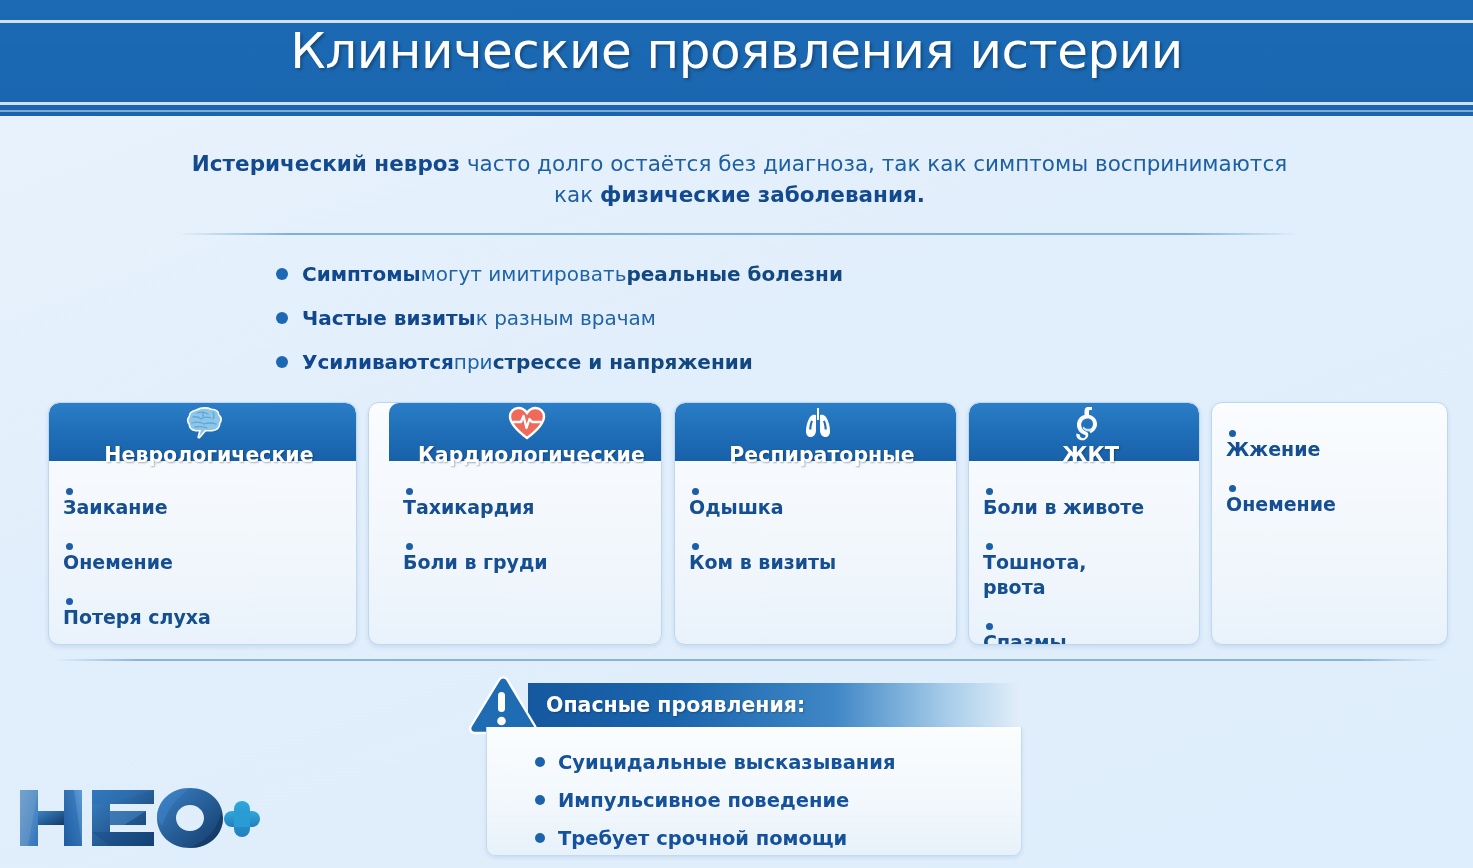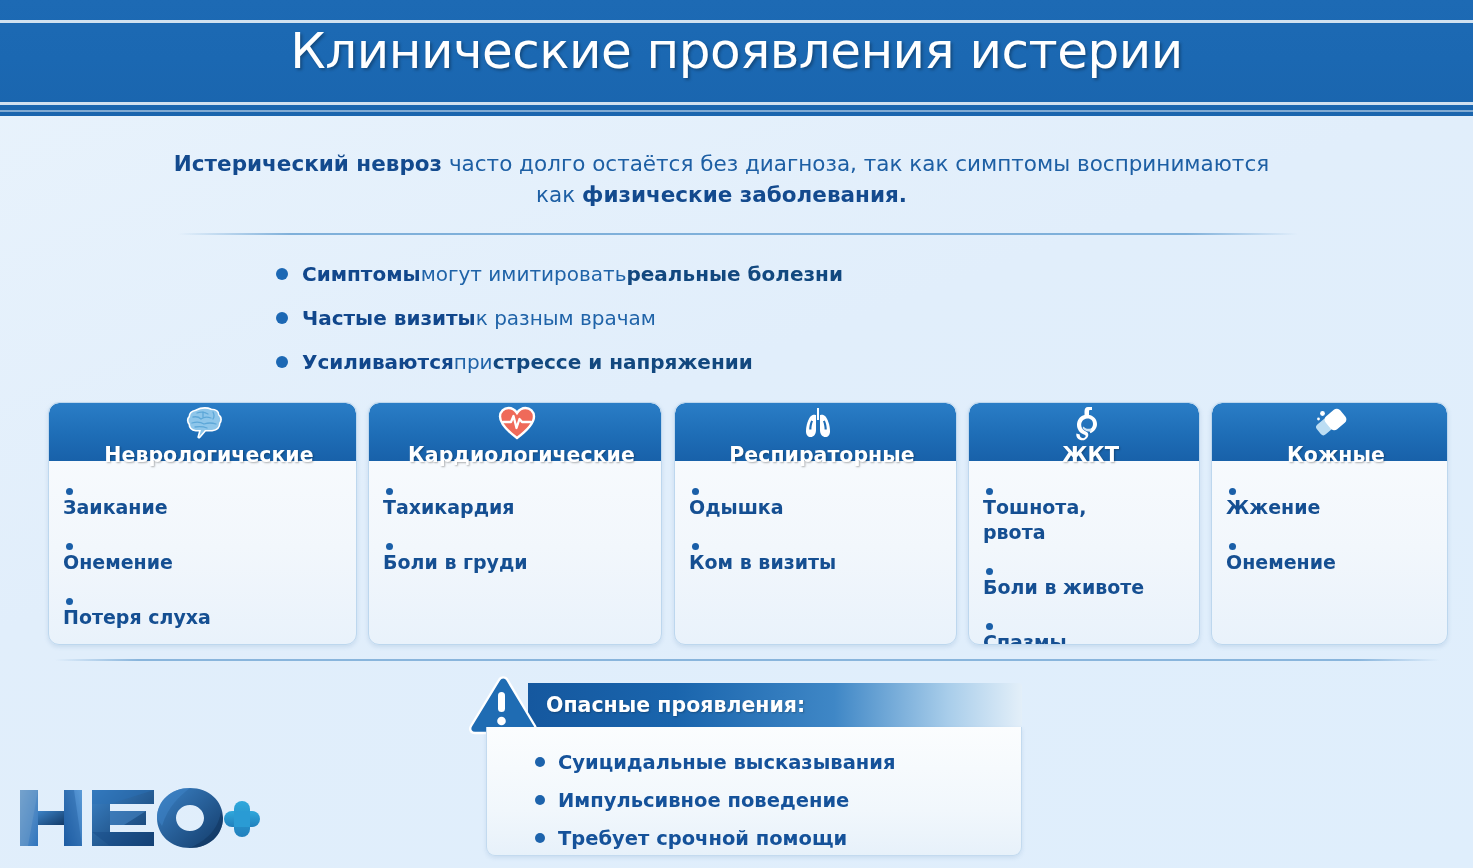--- a/index.html
+++ b/index.html
@@ -35,21 +35,21 @@
     font-weight:normal;
     font-size:50px;
     letter-spacing:-0.5px;
     color:#ffffff;
     text-shadow:2px 2px 3px rgba(0,0,0,.28);
     white-space:nowrap;
   }
 
   
   .intro {
-    position:absolute; left:154px; top:148px; width:1135px;
+    position:absolute; left:172px; top:148px; width:1135px;
     text-align:center;
     color:#1d5fa4;
     font-size:21.5px;
     line-height:31px;
     font-family:"DejaVu Sans", sans-serif;
   }
   .intro b { color:#134a8e; font-weight:bold; }
   .divider {
     position:absolute; left:178px; top:233px; width:1120px; height:2px;
     background:linear-gradient(90deg,rgba(120,170,215,0) 0%,#7fb0da 10%,#7fb0da 90%,rgba(120,170,215,0) 100%);
@@ -106,21 +106,21 @@
     font-family:"DejaVu Sans", sans-serif;
     font-size:19px; line-height:25px;flex-direction:column;
   }
   .card-li .d {
     width:7px; height:7px; border-radius:50%; background:#1a5fa8;
     margin:9px 11px 0 3px; flex:0 0 7px;
   }
 
   
   #card0 { left:48px;   width:309px; }
-  #card1 { left:368px;  width:294px; }
+  #card1 { left:368px;  width:294px;padding-left:20px; }
   #card2 { left:674px;  width:283px; }
   #card3 { left:968px;  width:232px; }
   #card4 { left:1211px; width:237px; }
   #card3 .card-head .title { font-size:21px; }
   #card4 .card-body, #card3 .card-body { padding-left:14px; }
 
   
   .divider2 {
     position:absolute; left:55px; top:659px; width:1385px; height:2px;
     background:linear-gradient(90deg,rgba(120,170,215,0) 0%,#89b5dc 6%,#89b5dc 94%,rgba(120,170,215,0) 100%);
@@ -307,45 +307,34 @@
                    C24.6 15.2 27 17.6 27 21 C27 23.6 25.6 25.6 23 26.8 L24.4 30.2 C28.8 28.2 31 24.8 31 21
                    C31 16.4 27.6 12.6 23 12 L23 8.5 C23 7.4 23.4 7 24.4 7 L26 7 L26 4 Z" fill="#ffffff"></path>
           <path d="M16.5 25 C18.5 28 22 29.4 25.6 28 L24.6 25.4 C21.8 26.4 19 25.4 17.6 23.4 Z" fill="#cfe4f4"></path>
         </svg>
       </span>
       <span class="title">ЖКТ</span>
     </div>
     <div class="card-body">
       <div class="card-li">
           <span class="d"></span>
+          <span>Боли в животе</span>
+        </div>
+      <div class="card-li">
+          <span class="d"></span>
           <span style="max-width:135px">Тошнота, рвота</span>
         </div>
       <div class="card-li">
           <span class="d"></span>
-          <span>Боли в животе</span>
-        </div>
-      <div class="card-li">
-          <span class="d"></span>
           <span>Спазмы</span>
         </div>
     </div>
   </div>
 
   <div class="card" id="card4">
-    <div class="card-head">
-      <span class="ico">
-        <svg width="40" height="40" viewBox="0 0 40 40">
-          <rect x="5" y="17" width="16" height="13" rx="3.5" transform="rotate(-40 13 23.5)" fill="#bcddf3"></rect>
-          <rect x="14" y="8" width="19" height="17" rx="4.5" transform="rotate(-40 23.5 16.5)" fill="#ffffff"></rect>
-          <circle cx="10.5" cy="10.5" r="2.4" fill="#ffffff"></circle>
-          <circle cx="6.5" cy="16" r="1.4" fill="#ffffff"></circle>
-        </svg>
-      </span>
-      <span class="title">Кожные</span>
-    </div>
     <div class="card-body">
       <div class="card-li">
           <span class="d"></span>
           <span>Жжение</span>
         </div>
       <div class="card-li">
           <span class="d"></span>
           <span>Онемение</span>
         </div>
     </div>

